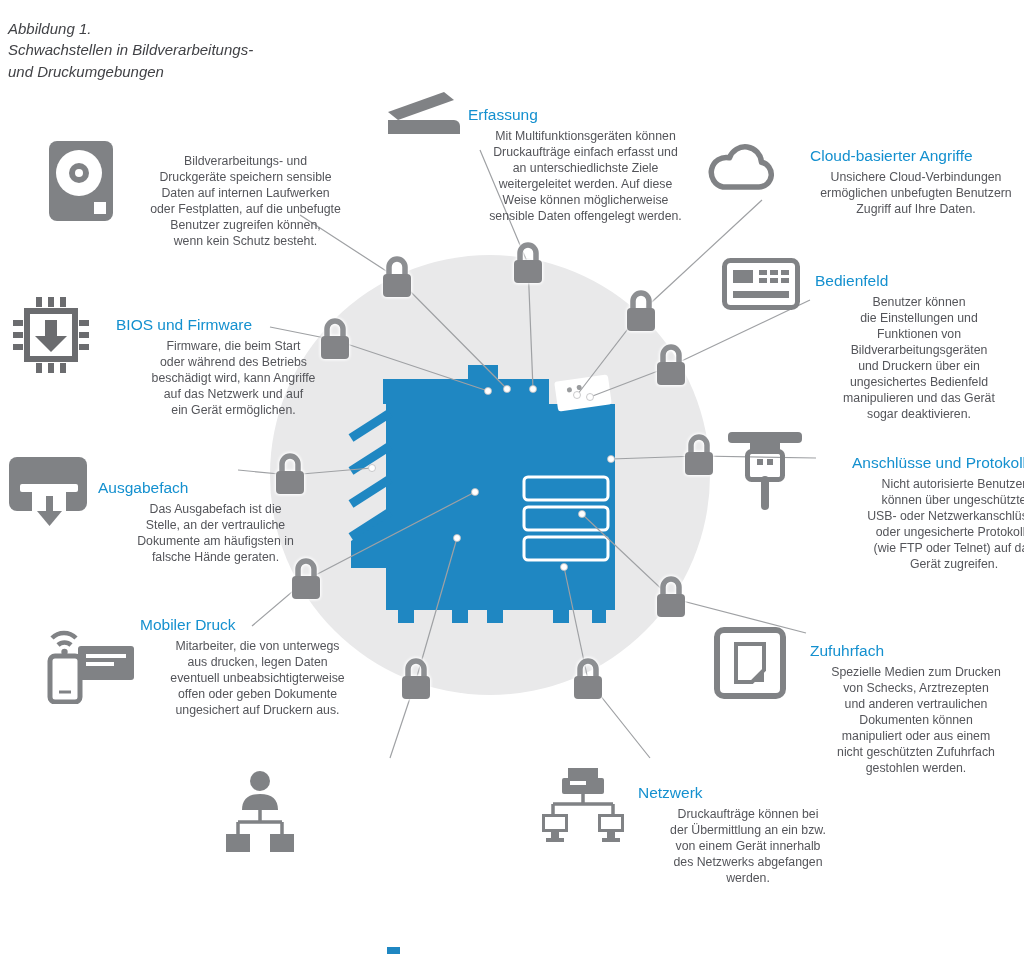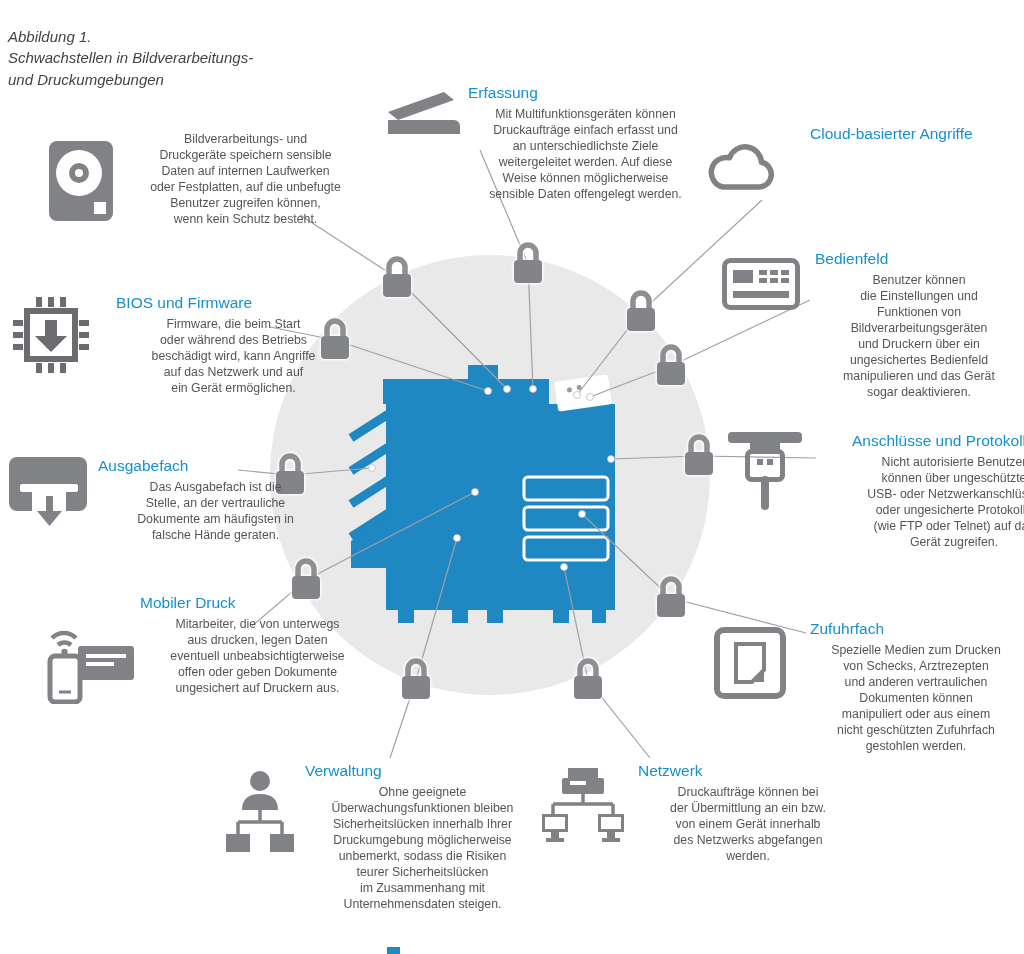--- a/index.html
+++ b/index.html
@@ -1,25 +1,25 @@
 <!DOCTYPE html>
 <html><head>
 <meta charset="utf-8">
 <style>
   * { margin:0; padding:0; box-sizing:border-box; }
   html, body { background:#ffffff; }
   body { font-family:"Liberation Sans", sans-serif; }
   #canvas { position:relative; width:1024px; height:954px; background:#fff; overflow:hidden; }
   #bg-layer { position:absolute; left:0; top:0; }
   .caption {
-    position:absolute; left:8px; top:26px;
+    position:absolute; left:8px; top:18px;
     font-style:italic; font-size:15px; line-height:1.42;
     color:#414246; white-space:pre-line;
   }
-  .callout { position:absolute; }
+  .callout { position:absolute;margin-top:22px; }
   .callout h3 { font-size:15.5px; font-weight:400; color:#1490cf; margin:0 0 4px 0; }
   .callout p { font-size:12.3px; line-height:16px; color:#54555a; white-space:pre-line;text-align:center; }
   .icon { position:absolute; }
   .lock { position:absolute; filter: drop-shadow(0 0 1.5px #fff) drop-shadow(0 0 1.5px #fff); }
   .edge-mark { position:absolute; background:#1f87c2; }
 </style>
 </head>
 <body>
 
 <div id="canvas">
@@ -256,20 +256,23 @@
     <h3>Erfassung</h3>
     <p>Mit Multifunktionsgeräten können
 Druckaufträge einfach erfasst und
 an unterschiedlichste Ziele
 weitergeleitet werden. Auf diese
 Weise können möglicherweise
 sensible Daten offengelegt werden.</p>
   </div>
   <div class="callout" style="left:810px;top:125px;width:212px">
     <h3>Cloud-basierter Angriffe</h3>
+    <p>Unsichere Cloud-Verbindungen
+ermöglichen unbefugten Benutzern
+Zugriff auf Ihre Daten.</p>
   </div>
   <div class="callout" style="left:116px;top:294px;width:235px">
     <h3>BIOS und Firmware</h3>
     <p>Firmware, die beim Start
 oder während des Betriebs
 beschädigt wird, kann Angriffe
 auf das Netzwerk und auf
 ein Gerät ermöglichen.</p>
   </div>
   <div class="callout" style="left:98px;top:457px;width:235px">
@@ -310,31 +313,20 @@
   <div class="callout" style="left:810px;top:620px;width:212px">
     <h3>Zufuhrfach</h3>
     <p>Spezielle Medien zum Drucken
 von Schecks, Arztrezepten
 und anderen vertraulichen
 Dokumenten können
 manipuliert oder aus einem
 nicht geschützten Zufuhrfach
 gestohlen werden.</p>
   </div>
-  <div class="callout" style="left:305px;top:762px;width:235px">
-    <h3>Verwaltung</h3>
-    <p>Ohne geeignete
-Überwachungsfunktionen bleiben
-Sicherheitslücken innerhalb Ihrer
-Druckumgebung möglicherweise
-unbemerkt, sodass die Risiken
-teurer Sicherheitslücken
-im Zusammenhang mit
-Unternehmensdaten steigen.</p>
-  </div>
   <div class="callout" style="left:638px;top:762px;width:220px">
     <h3>Netzwerk</h3>
     <p>Druckaufträge können bei
 der Übermittlung an ein bzw.
 von einem Gerät innerhalb
 des Netzwerks abgefangen
 werden.</p>
   </div>
 
   <div class="edge-mark" style="left:387px;top:947px;width:13px;height:7px"></div>

